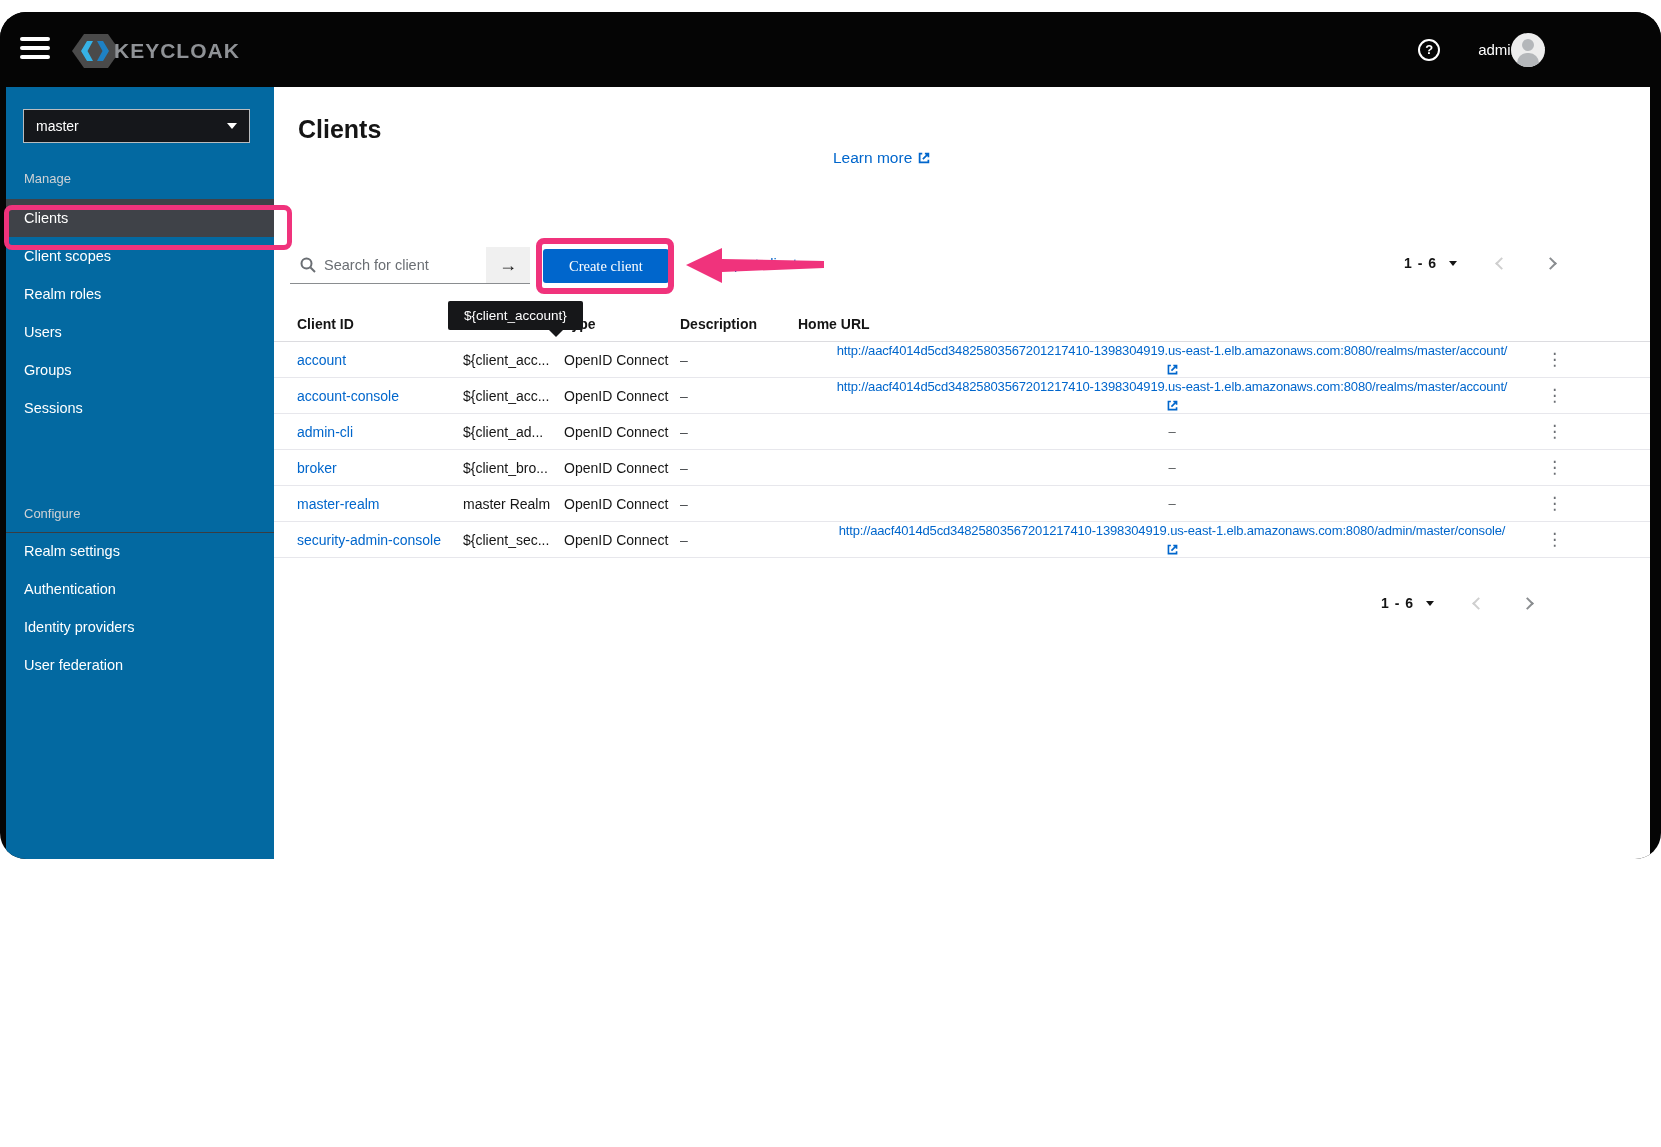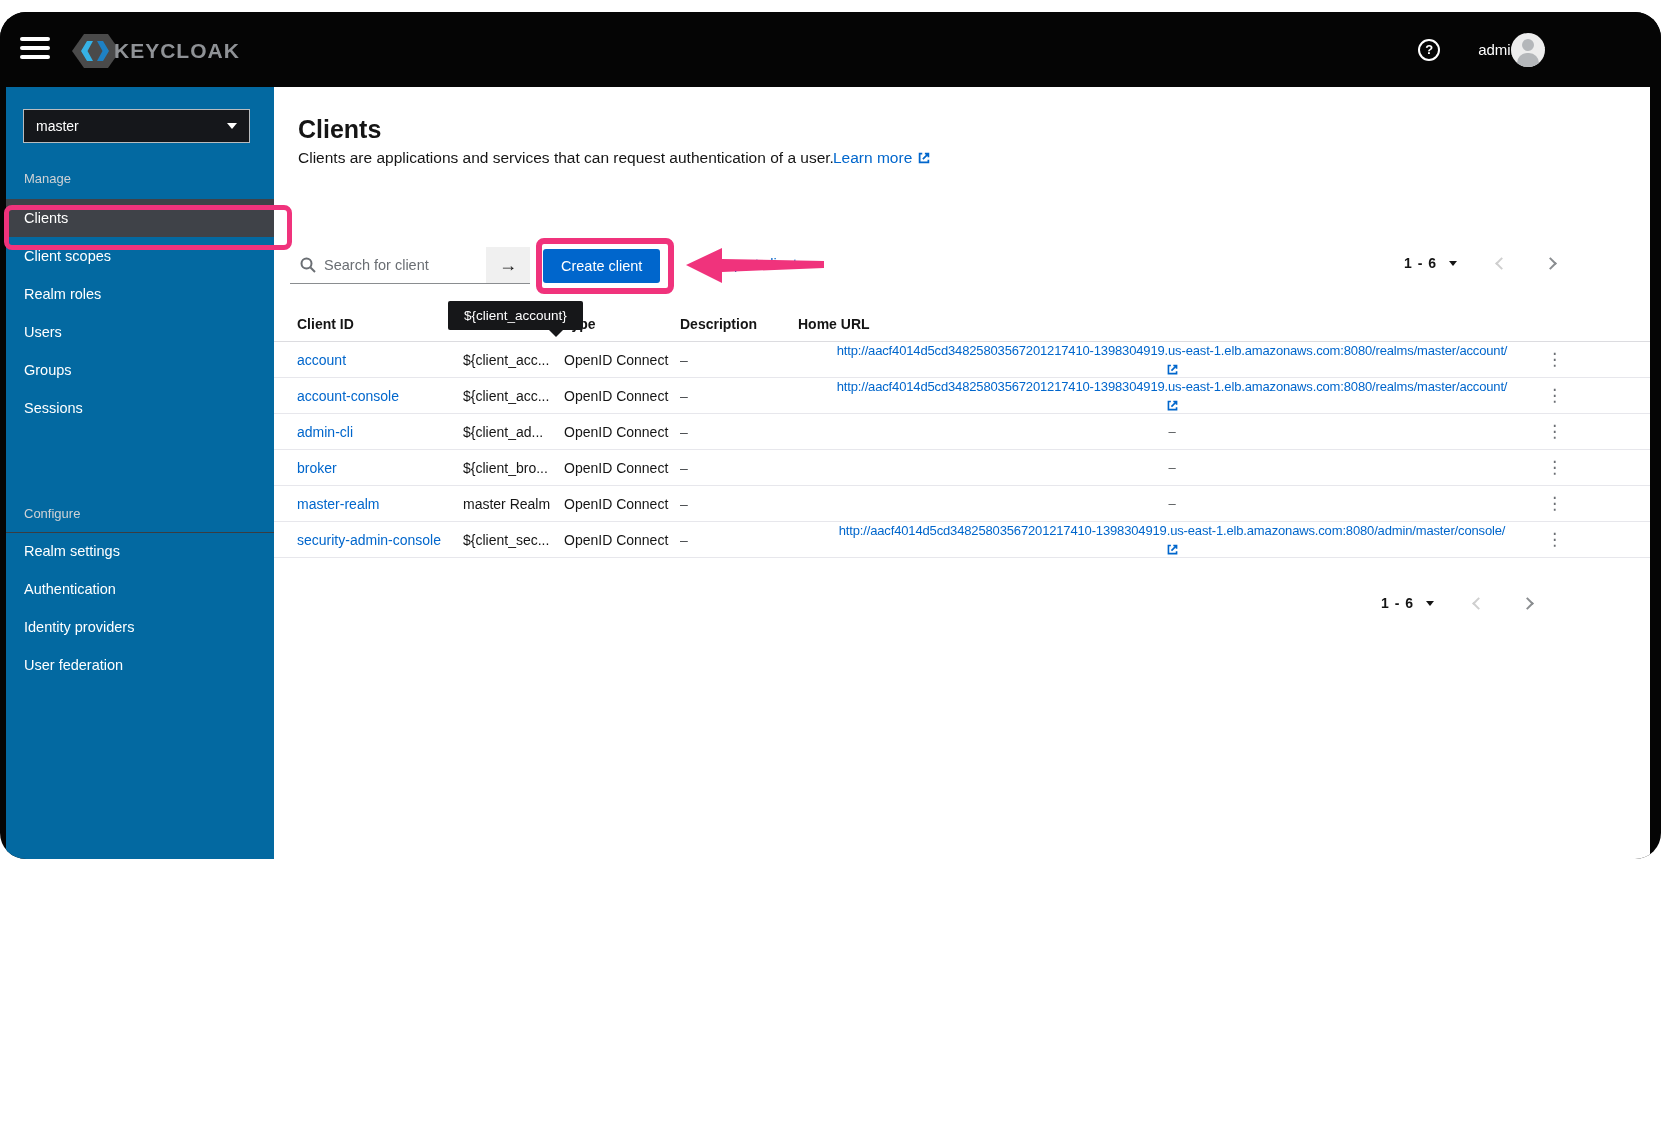--- a/index.html
+++ b/index.html
@@ -54,22 +54,22 @@
 
   .search-group { position:absolute; left:16px; top:160px; display:flex; }
   .search-input-wrap { position:relative; }
   .search-input { width:196px; height:37px; border:none; border-bottom:1px solid #8a8d90; background:#fff;
     padding:0 8px 0 34px; font-size:14.5px; color:#151515; font-family:inherit; outline:none; }
   .search-input::placeholder { color:#6a6e73; }
   .search-glyph { position:absolute; left:10px; top:10px; }
   .search-go { width:44px; height:37px; background:#f0f0f0; border:none; border-bottom:1px solid #8a8d90;
     font-size:18px; color:#151515; cursor:pointer; }
 
-  .create-btn { position:absolute; left:269px; top:162px; height:34px; padding:0 18px;
-    background:#0066cc; color:#fff; border:none; border-radius:3px; font-size:14.5px; font-family:Liberation Sans, sans-serif; cursor:pointer; }
+  .create-btn { position:absolute; left:269px; top:162px; height:34px; padding:0 26px;
+    background:#0066cc; color:#fff; border:none; border-radius:3px; font-size:14.5px; font-family:Liberation Serif, serif; cursor:pointer; }
   .import-link { position:absolute; left:444px; top:169px; font-size:14.5px; color:#0066cc; text-decoration:none; z-index:5; }
 
   .pagination { display:flex; align-items:center; gap:10px; font-size:14px; color:#151515; }
   .pagination-top { position:absolute; left:1130px; top:168px; }
   .pagination-bottom { position:absolute; left:1107px; top:508px; }
   .pag-range { font-weight:bold; letter-spacing:1px; }
   .pag-caret { width:0; height:0; border-left:4px solid transparent; border-right:4px solid transparent; border-top:5px solid #151515; margin-left:2px; }
   .chev { display:inline-block; width:9px; height:9px; border-style:solid; border-color:#8a8d90; border-width:2px 2px 0 0; margin-left:30px; cursor:pointer; }
   .chev-left { transform:rotate(-135deg); border-color:#cfcfcf; }
   .chev-right { transform:rotate(45deg); }
@@ -148,21 +148,20 @@
     <div class="nav-list" style="top:445px;">
       <div class="nav-item">Realm settings</div>
       <div class="nav-item">Authentication</div>
       <div class="nav-item">Identity providers</div>
       <div class="nav-item">User federation</div>
     </div>
   </div>
 
   <div class="main">
     <h1 class="page-title">Clients</h1>
-    <div class="page-subtitle">Clients are applications and services that can request authentication of a user.</div>
     <a class="learn-more">
       <span>Learn more</span>
       <svg width="14" height="14" viewBox="0 0 16 16">
         <path fill="#0066cc" d="M6 2H2v12h12v-4h-2v2H4V4h2zM9 2v2h1.6L6 8.6 7.4 10 12 5.4V7h2V2z"></path>
       </svg>
     </a>
 
 
     <div class="search-group">
       <div class="search-input-wrap">

